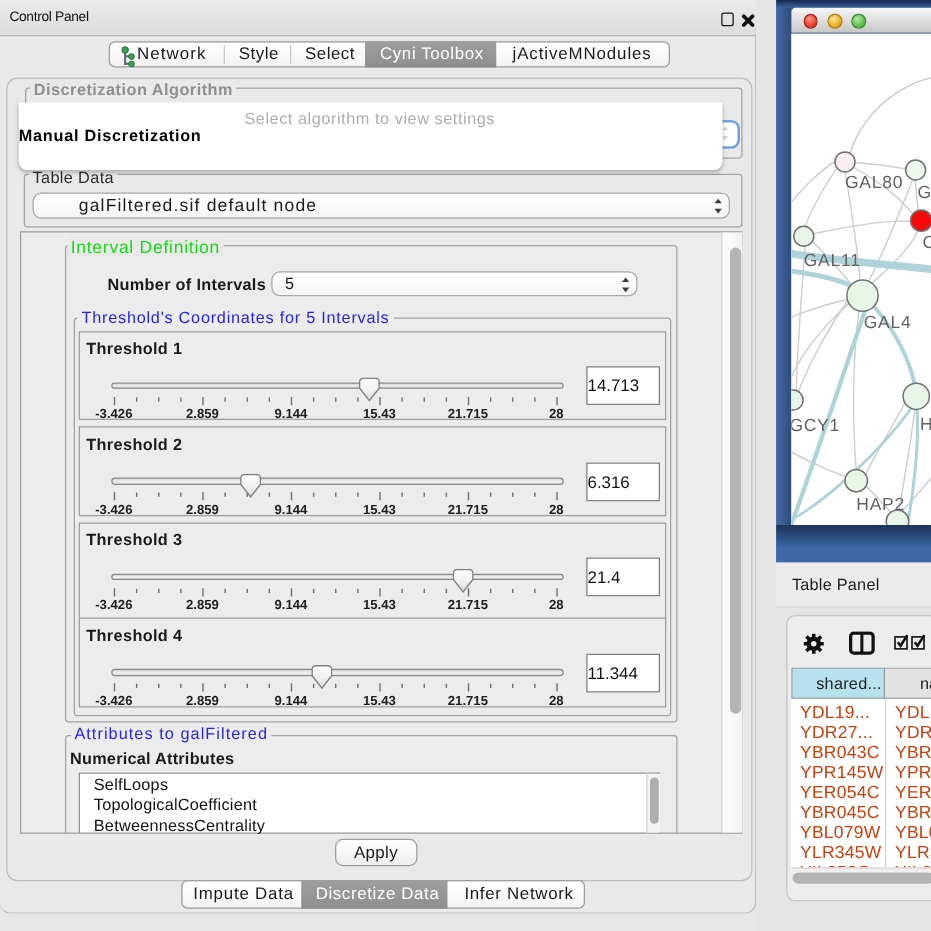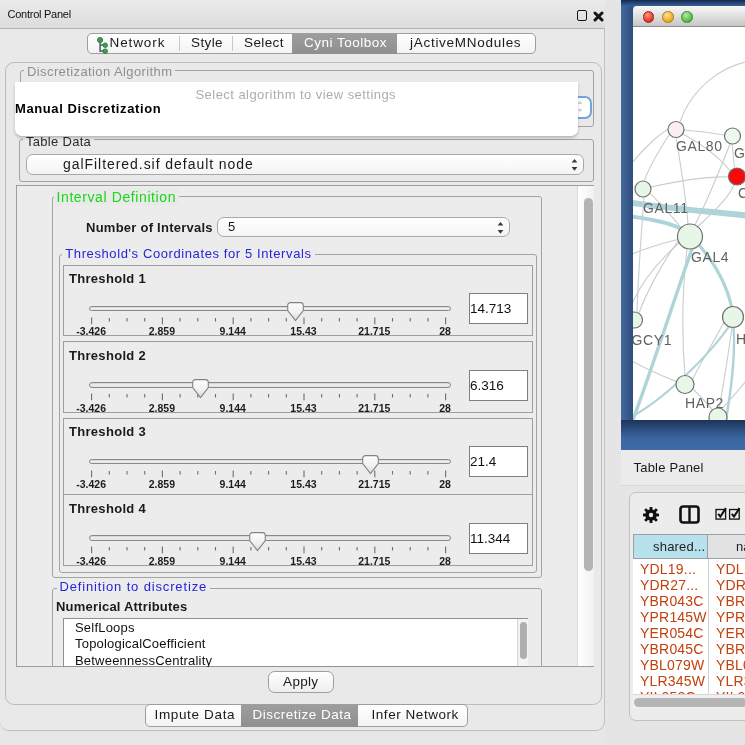--- a/index.html
+++ b/index.html
@@ -14,21 +14,21 @@
 #bottabs{left:144.5px;top:704px;width:323.5px;height:22.5px}
 .tabc .lbl{top:50%;transform:translateY(-54%);font-size:13.5px;letter-spacing:.7px;color:#1a1a1a;white-space:nowrap}
 .tabc .sep{top:2px;bottom:2px;width:1px;background:#c8c8c8}
 .tabc .sel{top:-1px;bottom:-1px;background:linear-gradient(#9e9e9e,#8f8f8f);z-index:1}
 .tabc .sell{color:#fff;z-index:2}
 
 #opanel{left:5px;top:62px;width:597px;height:643px;border:1.5px solid #bdbdbd;border-radius:9px;background:#e9e9e9}
 .grp{border:1px solid #a3a3a3;border-radius:3px}
 .grplbl{background:#e9e9e9;padding:0 3px;font-size:13px;white-space:nowrap}
 #g1{left:20px;top:70px;width:574px;height:56.5px}
-#g1l{left:24px;top:64px;font-weight:400;color:#8f8f8f;letter-spacing:.4px}
+#g1l{left:24px;top:64px;font-weight:700;color:#8f8f8f;letter-spacing:.4px}
 #g2{left:19px;top:139px;width:575px;height:43px}
 #g2l{left:23px;top:133.5px;color:#2c2c2c;letter-spacing:.3px}
 .combo{background:linear-gradient(#ffffff,#f4f4f4);border:1px solid #a9a9a9;border-radius:7px;color:#1a1a1a}
 #combo1{left:25.5px;top:153.5px;width:558px;height:21px}
 #combo1 span{left:36.5px;top:50%;transform:translateY(-52%);font-size:14px;letter-spacing:.95px}
 
 #spane{left:16px;top:184.5px;width:578px;height:482.5px;border:1px solid #9e9e9e;background:#ececec}
 #spane .inner{left:0;top:0;width:560px;height:481px;overflow:hidden}
 #vsb{left:559.5px;top:0;width:17px;height:480.5px;background:linear-gradient(to right,#ffffff,#f1f1f1);border-left:1px solid #d8d8d8}
 #vsbt{left:6px;top:12px;width:9px;height:373px;background:#b4b4b4;border-radius:5px}
@@ -238,21 +238,21 @@
                   <stop offset="0" stop-color="#fdfdfd"></stop>
                   <stop offset="0.55" stop-color="#f1f1f1"></stop>
                   <stop offset="1" stop-color="#d9d9d9"></stop>
                 </linearGradient>
               </defs>
               <path d="M3.5 0.6 H13.5 A2.8 2.8 0 0 1 16.3 3.4 V8.6 L8.5 18.6 L0.7 8.6 V3.4 A2.8 2.8 0 0 1 3.5 0.6 Z" fill="url(#tg4)" stroke="#828282" stroke-width="1.1"></path>
             </svg>
   <div class="vbox">11.344</div>
 </div>
         <div id="gAttr" class="grp"></div>
-        <span id="gAttrl" class="grplbl" style="background:#ececec">Definition to discretize</span>
+        <span id="gAttrl" class="grplbl" style="background:#ececec">Attributes to galFiltered</span>
         <span id="numl">Numerical Attributes</span>
         <div id="alist">
           <span class="it" style="top:1px">SelfLoops</span>
           <span class="it" style="top:17.3px">TopologicalCoefficient</span>
           <span class="it" style="top:33.6px">BetweennessCentrality</span>
           <div id="alsb">
               <div id="alsbt"></div>
             </div>
         </div>
       </div>

